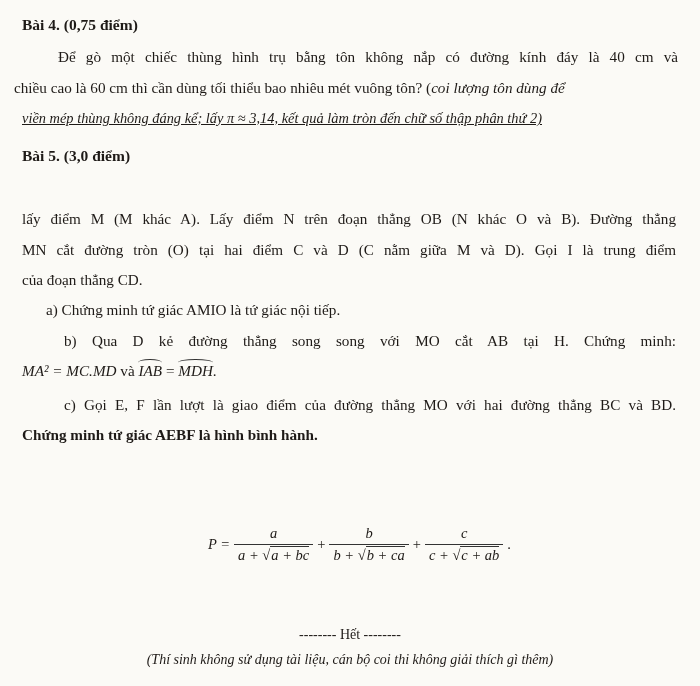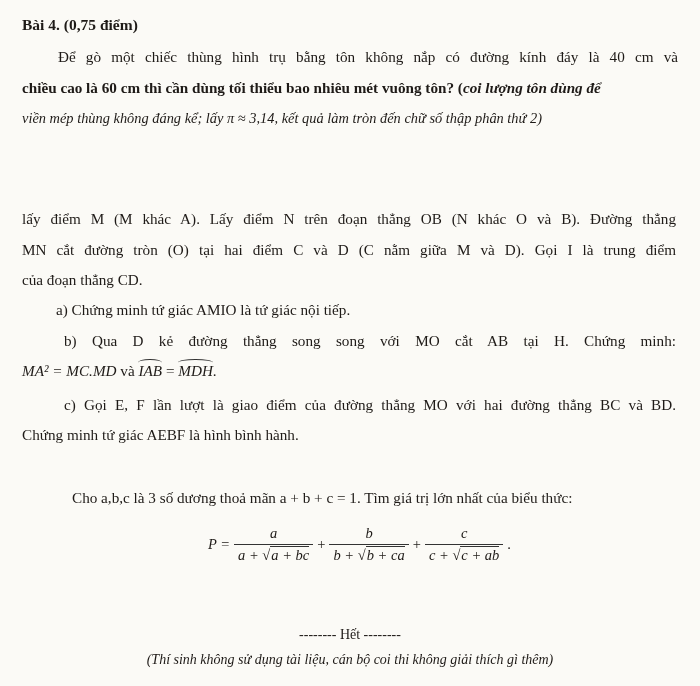--- a/index.html
+++ b/index.html
@@ -35,38 +35,38 @@
   }
   .center { position: absolute; left: 0; width: 700px; text-align: center; }
 </style>
 </head>
 <body>
 
 <div class="page">
 
   <div class="heading" style="top:16px;">Bài 4. (0,75 điểm)</div>
   <div class="line just" style="left:58px; width:620px; top:48px;">Để gò một chiếc thùng hình trụ bằng tôn không nắp có đường kính đáy là 40 cm và</div>
-  <div class="line" style="left:22px; width:656px; top:79px;font-weight:bold;">
+  <div class="line" style="left:14px; width:656px; top:79px;">
     <span>chiều cao là 60 cm thì cần dùng tối thiểu bao nhiêu mét vuông tôn? (</span><span class="it">coi lượng tôn dùng để</span>
   </div>
-  <div class="line it" style="left:22px; top:110px; font-size:14.4px;">viền mép thùng không đáng kể; lấy π ≈ 3,14, kết quả làm tròn đến chữ số thập phân thứ 2)</div>
+  <div class="line it" style="left:22px; top:110px; font-size:14.4px;text-decoration:underline;">viền mép thùng không đáng kể; lấy π ≈ 3,14, kết quả làm tròn đến chữ số thập phân thứ 2)</div>
 
+  <div class="heading" style="top:147px;">Bài 5. (3,0 điểm)</div>
   <div class="line just" style="left:22px; width:654px; top:210px;">lấy điểm M (M khác A). Lấy điểm N trên đoạn thẳng OB (N khác O và B). Đường thẳng</div>
   <div class="line just" style="left:22px; width:654px; top:241px;">MN cắt đường tròn (O) tại hai điểm C và D (C nằm giữa M và D). Gọi I là trung điểm</div>
   <div class="line" style="left:22px; top:271px;">của đoạn thẳng CD.</div>
 
-  <div class="line" style="left:56px; top:301px;">a) Chứng minh tứ giác AMIO là tứ giác nội tiếp.</div>
+  <div class="line" style="left:46px; top:301px;">a) Chứng minh tứ giác AMIO là tứ giác nội tiếp.</div>
   <div class="line just" style="left:64px; width:612px; top:332px;">b) Qua D kẻ đường thẳng song song với MO cắt AB tại H. Chứng minh:</div>
   <div class="line" style="left:22px; top:362px;text-align:center;">
     <span class="it">MA² = MC.MD</span><span> và </span><span class="arc">IAB</span><span> = </span><span class="arc">MDH</span><span>.</span>
   </div>
   <div class="line just" style="left:64px; width:612px; top:396px;">c) Gọi E, F lần lượt là giao điểm của đường thẳng MO với hai đường thẳng BC và BD.</div>
-  <div class="line" style="left:22px; top:426px;">Chứng minh tứ giác AEBF là hình bình hành.</div>
+  <div class="line" style="left:22px; top:426px;font-weight:bold;">Chứng minh tứ giác AEBF là hình bình hành.</div>
 
-  <div class="line" style="left:72px; top:489px;">Cho a,b,c là 3 số dương thoả mãn a + b + c = 1. Tìm giá trị lớn nhất của biểu thức:</div>
 
   <div class="formula">
     <span class="it">P =</span>
     <span class="frac">
       <span class="num">a</span>
       <span class="den"><span>a + </span>√<span class="sqrt">a + bc</span></span>
     </span>
     <span>+</span>
     <span class="frac">
       <span class="num">b</span>

